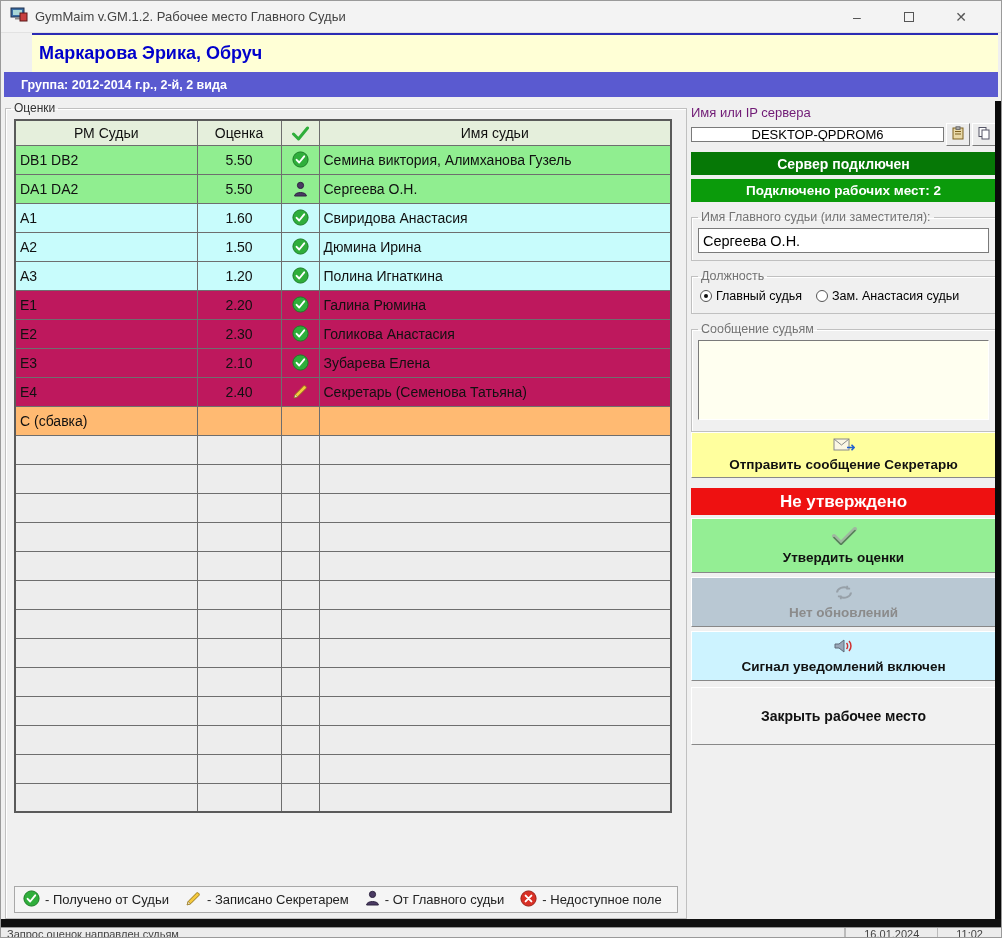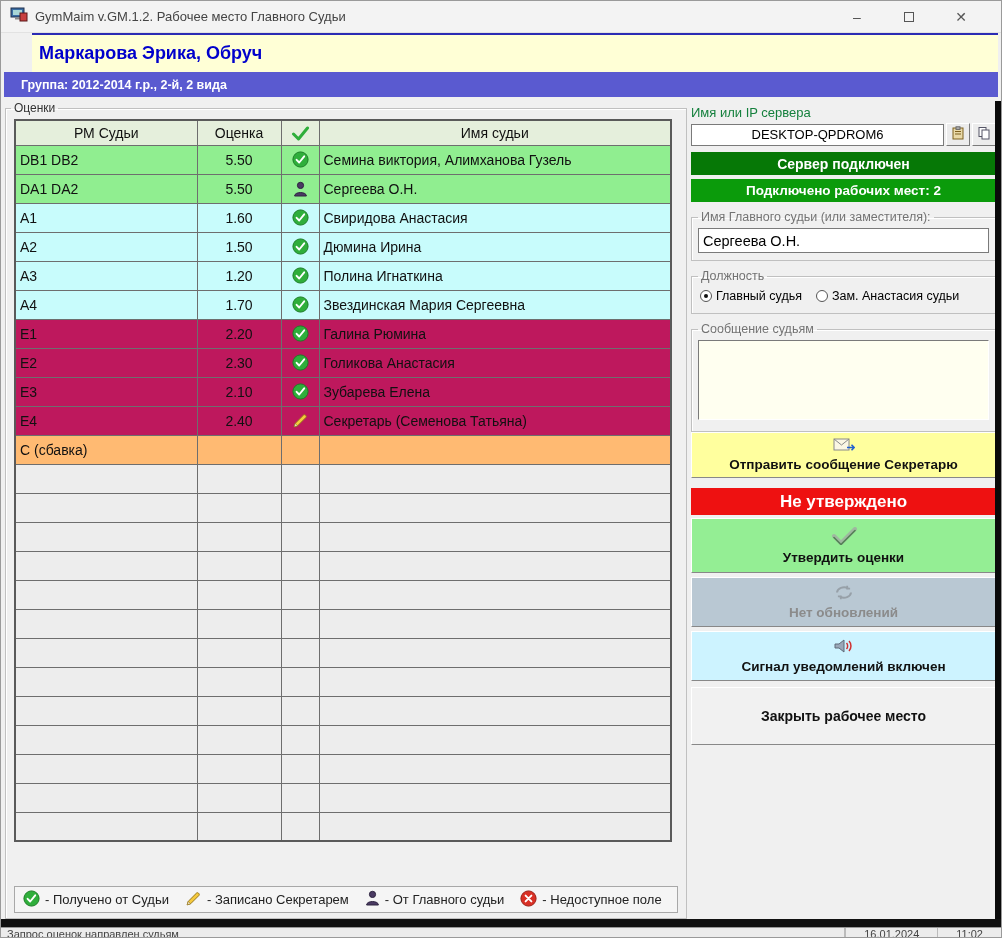--- a/index.html
+++ b/index.html
@@ -34,23 +34,23 @@
   tr.peach td { background:#be185d;margin-left:12px; }
   tr.orange td { background:#ffba72; }
   tr.empty td { background:#ededed; }
   .c-icon svg { vertical-align:middle; }
 
   .legend-bar { position:absolute; left:8px; right:8px; bottom:5px; height:27px; background:#f5f5f5; border:1px solid #a8a8a8; display:flex; align-items:center; gap:16px; padding:0 8px; font-size:13px; color:#222; }
   .legend-item { display:flex; align-items:center; gap:5px; }
 
   
   .sidebar { position:absolute; left:690px; top:104px; width:305px; }
-  .srv-label { font-size:13px; color:#15803d; margin-bottom:3px; }
+  .srv-label { font-size:13px; color:#701a75; margin-bottom:3px; }
   .srv-row { display:flex; gap:2px; align-items:center; }
-  .srv-input { flex:1; height:22px; border:1px solid #7a7a7a; background:#fff; text-align:center; font-size:13px; font-family:"Liberation Sans",sans-serif; }
+  .srv-input { flex:1; height:15px; border:1px solid #7a7a7a; background:#fff; text-align:center; font-size:13px; font-family:"Liberation Sans",sans-serif; }
   .mini-btn { width:24px; height:23px; background:#ececec; border:1px solid #aaa; border-color:#fff #7a7a7a #7a7a7a #fff; display:flex; align-items:center; justify-content:center; }
   .banner { height:23px; display:flex; align-items:center; justify-content:center; color:#fff; font-weight:bold; }
   .banner-dark-green { background:#067806; font-size:14px; margin-top:6px; }
   .banner-green { background:#0b9b0b; font-size:13.5px; margin-top:4px; }
 
   fieldset.grp { border:1px solid #c0c0c0; box-shadow:inset 1px 1px 0 #fff; margin:8px 0 0 0; padding:4px 6px 7px 6px; }
   fieldset.grp > legend { font-size:12.5px; color:#737373; padding:0 3px; }
   .text-input { width:100%; height:25px; border:1px solid #7a7a7a; background:#fff; font-size:14.5px; padding-left:4px; font-family:"Liberation Sans",sans-serif; }
 
   .radio-row { display:flex; gap:14px; align-items:center; font-size:12.5px; padding:2px 0 3px 2px; }
@@ -150,29 +150,20 @@
           </tr>
           <tr class="cyan">
             <td class="c-rm">A3</td>
             <td class="c-score">1.20</td>
             <td class="c-icon"><svg width="17" height="17" viewBox="0 0 17 17">
                 <circle cx="8.5" cy="8.5" r="7.6" fill="#2fae3b" stroke="#1c7d26"></circle>
                 <path d="M4.6 8.8l2.6 2.7 5-6.2" stroke="#fff" stroke-width="1.9" fill="none" stroke-linecap="round" stroke-linejoin="round"></path>
               </svg></td>
             <td class="c-name">Полина Игнаткина</td>
           </tr>
-          <tr class="cyan">
-            <td class="c-rm">A4</td>
-            <td class="c-score">1.70</td>
-            <td class="c-icon"><svg width="17" height="17" viewBox="0 0 17 17">
-                <circle cx="8.5" cy="8.5" r="7.6" fill="#2fae3b" stroke="#1c7d26"></circle>
-                <path d="M4.6 8.8l2.6 2.7 5-6.2" stroke="#fff" stroke-width="1.9" fill="none" stroke-linecap="round" stroke-linejoin="round"></path>
-              </svg></td>
-            <td class="c-name">Звездинская Мария Сергеевна</td>
-          </tr>
           <tr class="peach">
             <td class="c-rm">E1</td>
             <td class="c-score">2.20</td>
             <td class="c-icon"><svg width="17" height="17" viewBox="0 0 17 17">
                 <circle cx="8.5" cy="8.5" r="7.6" fill="#2fae3b" stroke="#1c7d26"></circle>
                 <path d="M4.6 8.8l2.6 2.7 5-6.2" stroke="#fff" stroke-width="1.9" fill="none" stroke-linecap="round" stroke-linejoin="round"></path>
               </svg></td>
             <td class="c-name">Галина Рюмина</td>
           </tr>
           <tr class="peach">

